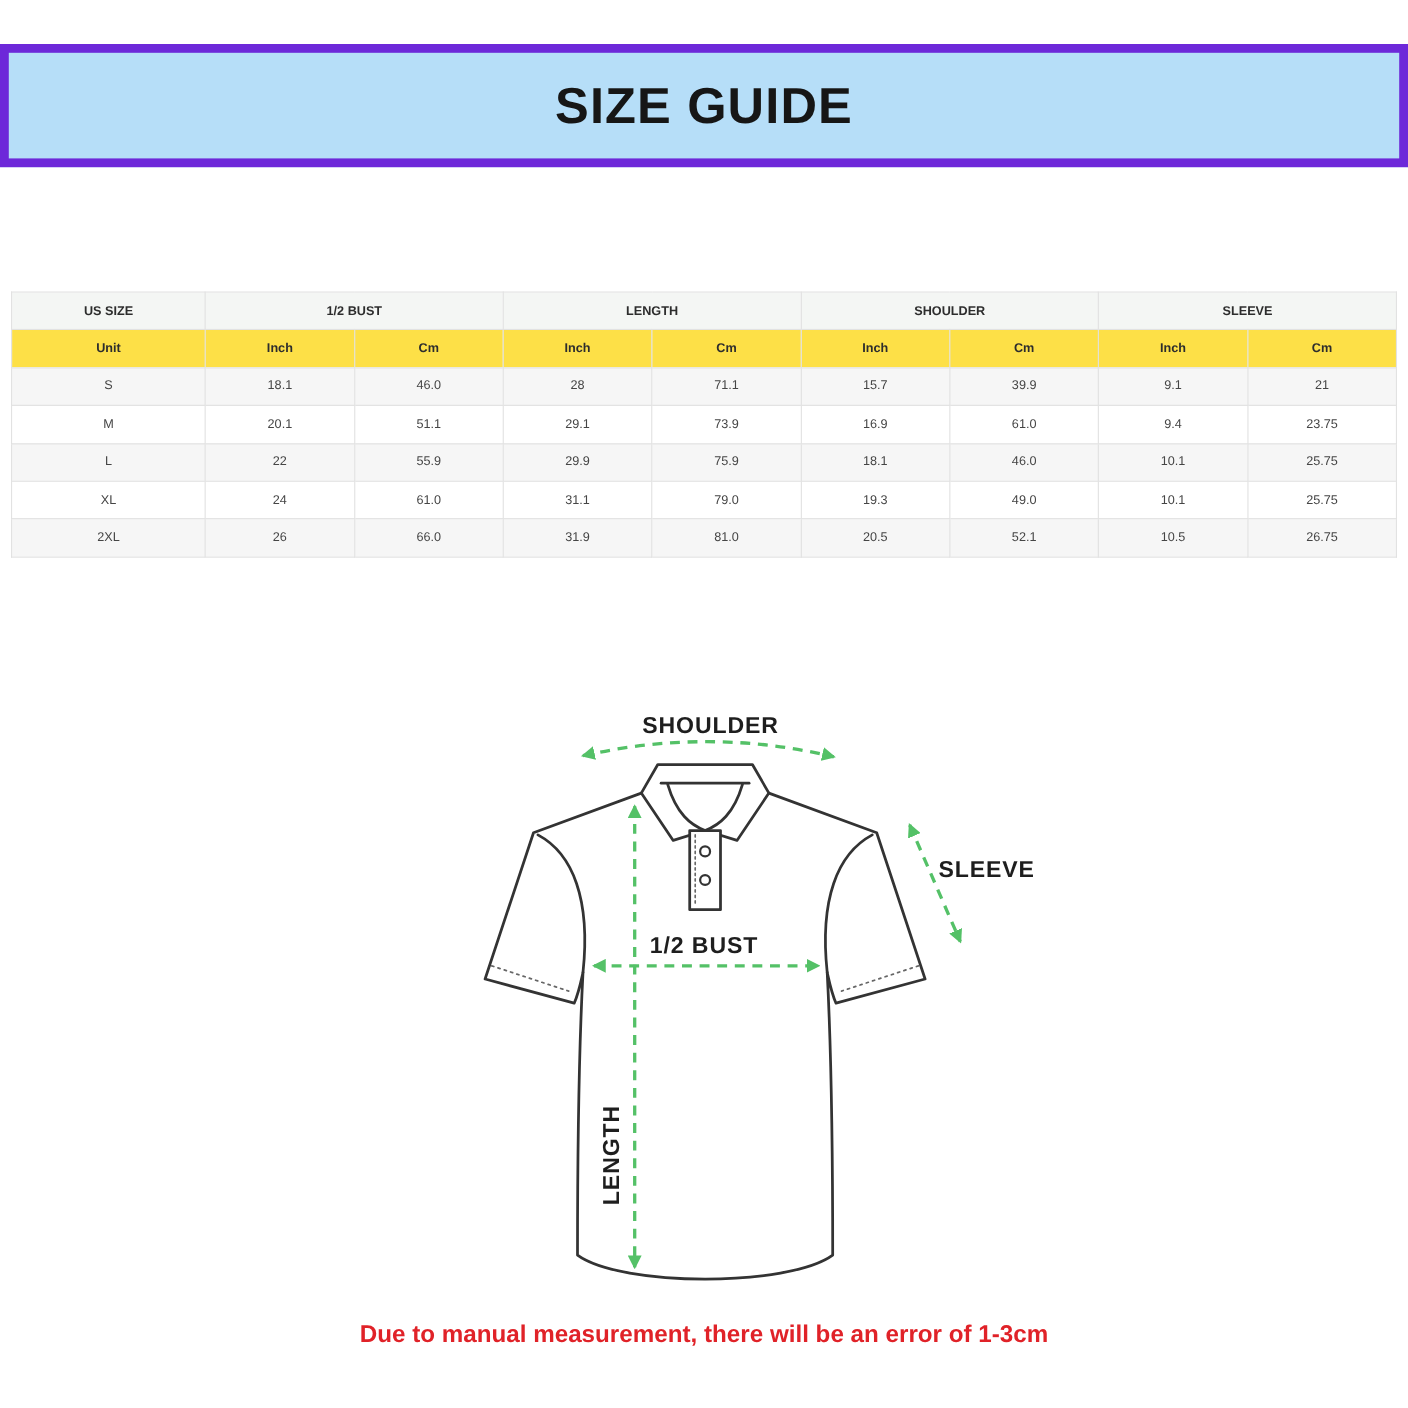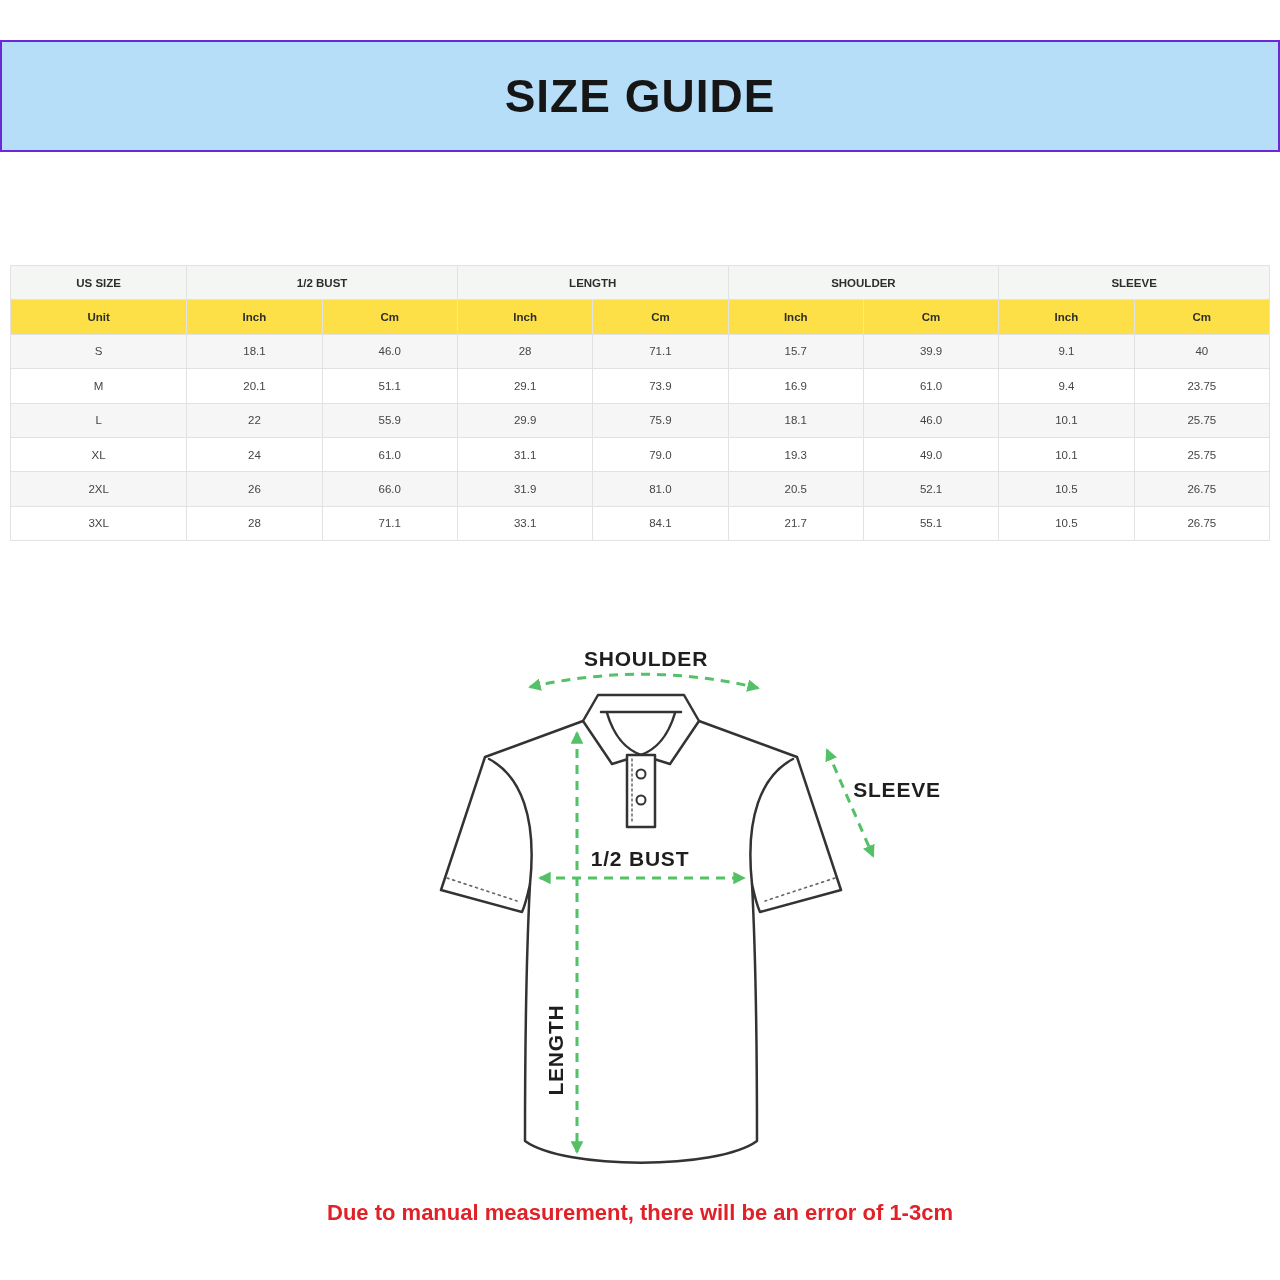--- a/index.html
+++ b/index.html
@@ -2,21 +2,21 @@
 <html><head>
 <meta charset="utf-8">
 <style>
   * { margin: 0; padding: 0; box-sizing: border-box; }
   html, body { width: 1280px; height: 1280px; background: #ffffff; font-family: "Liberation Sans", sans-serif; }
   body { position: relative; overflow: hidden; }
 
   
   .banner {
     position: absolute; left: 0; top: 40px; width: 1280px; height: 112px;
-    background: #b6def8; border: 2px solid #6d28d9;
+    background: #b6def8; border: 8px solid #6d28d9;
     display: flex; align-items: center; justify-content: center;
   }
   .banner h1 {
     font-size: 46px; font-weight: 800; color: #161616; letter-spacing: 1px;
   }
 
   
   .size-table-wrap { position: absolute; left: 10px; top: 265px; width: 1260px; }
   table.size-table { width: 100%; border-collapse: collapse; table-layout: fixed; }
   .size-table th, .size-table td {
@@ -83,21 +83,21 @@
     </tr>
     <tr class="stripe">
       <td>S</td>
       <td>18.1</td>
       <td>46.0</td>
       <td>28</td>
       <td>71.1</td>
       <td>15.7</td>
       <td>39.9</td>
       <td>9.1</td>
-      <td>40</td>
+      <td>21</td>
     </tr>
     <tr>
       <td>M</td>
       <td>20.1</td>
       <td>51.1</td>
       <td>29.1</td>
       <td>73.9</td>
       <td>16.9</td>
       <td>61.0</td>
       <td>9.4</td>
@@ -126,31 +126,20 @@
       <td>25.75</td>
     </tr>
     <tr class="stripe">
       <td>2XL</td>
       <td>26</td>
       <td>66.0</td>
       <td>31.9</td>
       <td>81.0</td>
       <td>20.5</td>
       <td>52.1</td>
-      <td>10.5</td>
-      <td>26.75</td>
-    </tr>
-    <tr>
-      <td>3XL</td>
-      <td>28</td>
-      <td>71.1</td>
-      <td>33.1</td>
-      <td>84.1</td>
-      <td>21.7</td>
-      <td>55.1</td>
       <td>10.5</td>
       <td>26.75</td>
     </tr>
   </tbody>
     </table>
 </div>
 
 <svg class="diagram-svg" viewBox="0 615 1280 585" xmlns="http://www.w3.org/2000/svg">
   <defs>
     <marker id="ah" viewBox="0 0 10 10" refX="8.5" refY="5" markerWidth="4.2" markerHeight="4.2" orient="auto-start-reverse">

